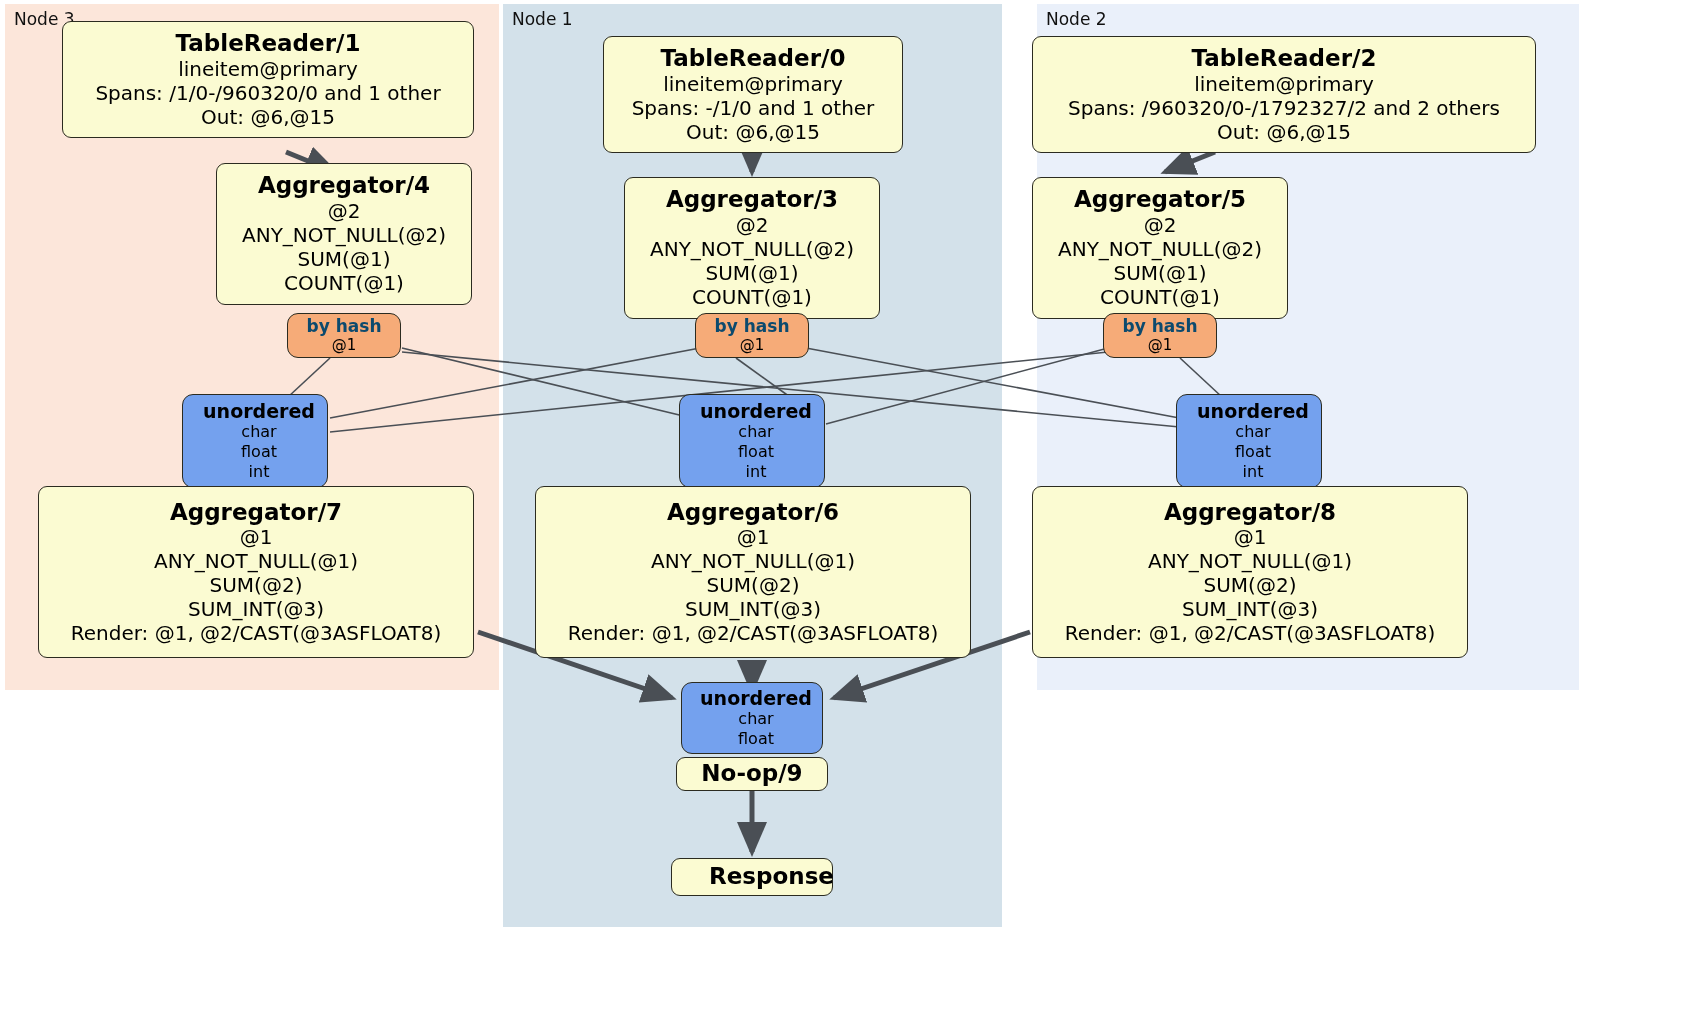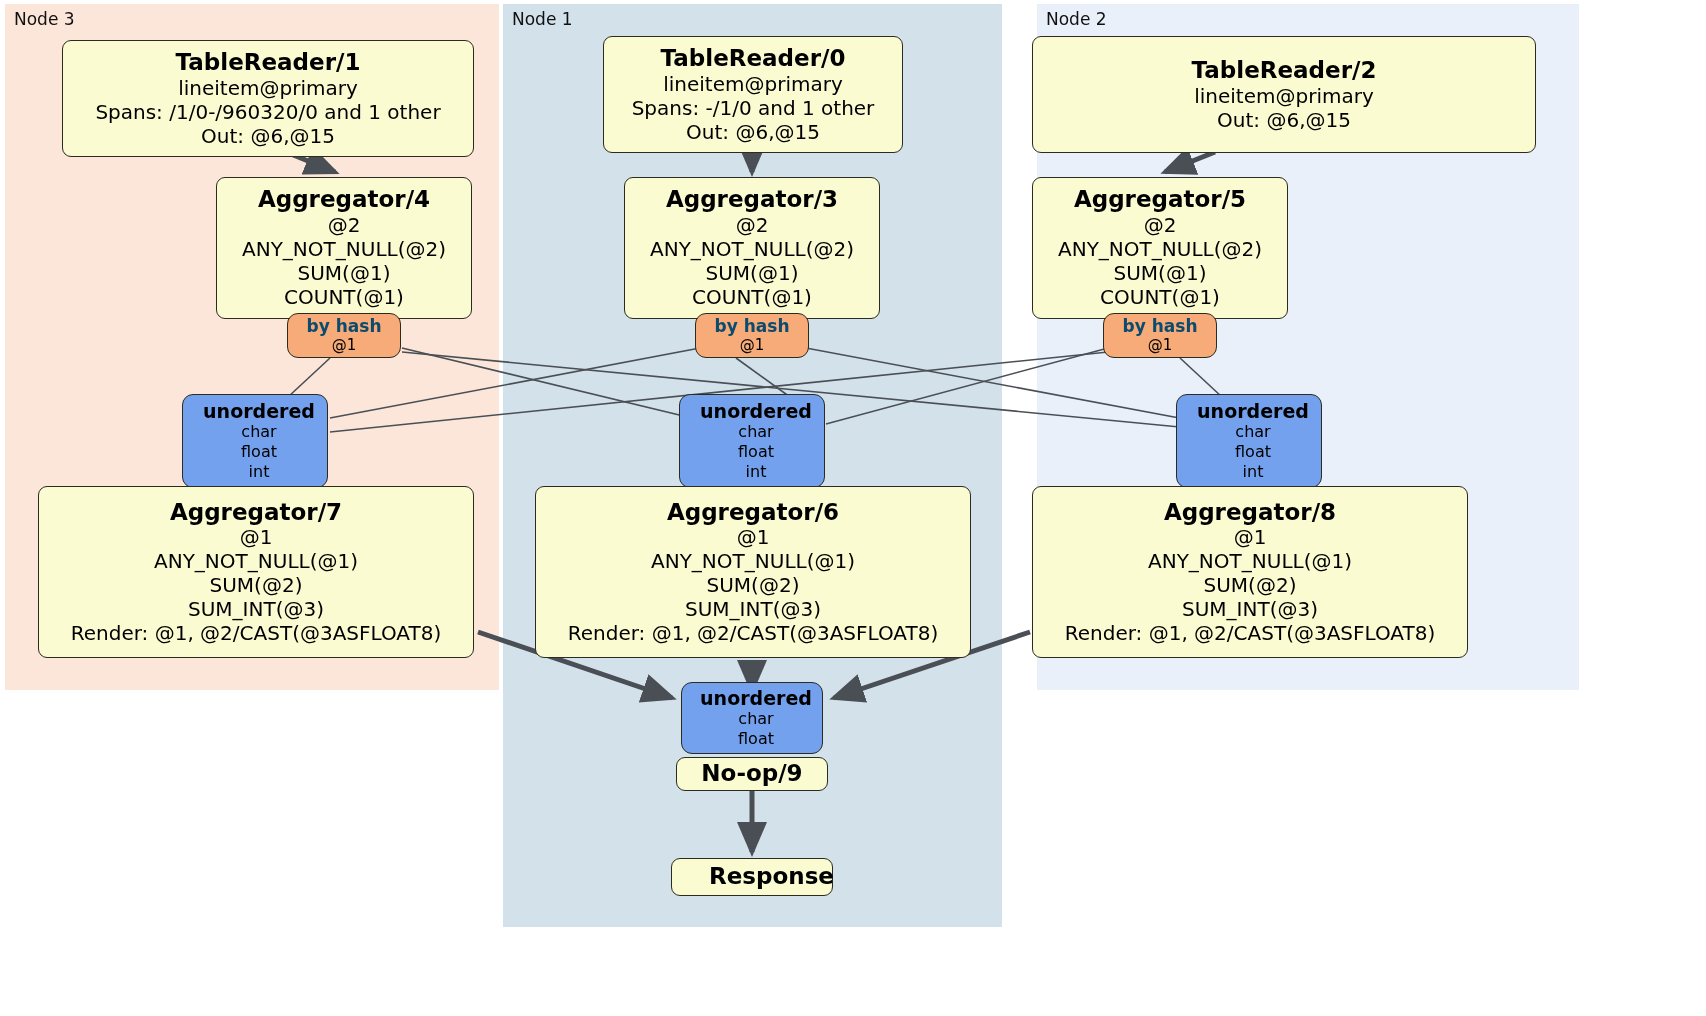--- a/index.html
+++ b/index.html
@@ -75,41 +75,42 @@
     <path d="M1108,352 L330,432" stroke="#4a4f55" stroke-width="1.6" fill="none"></path>
     <path d="M1108,348 L826,424" stroke="#4a4f55" stroke-width="1.6" fill="none"></path>
 
     <path d="M478,632 L672,698" stroke="#4a4f55" stroke-width="5" fill="none" marker-end="url(#ahs)"></path>
     <path d="M752,660 L752,690" stroke="#4a4f55" stroke-width="5" fill="none" marker-end="url(#ahs)"></path>
     <path d="M1030,632 L834,698" stroke="#4a4f55" stroke-width="5" fill="none" marker-end="url(#ahs)"></path>
 
     <path d="M752,790 L752,852" stroke="#4a4f55" stroke-width="5" fill="none" marker-end="url(#ahs)"></path>
   </svg>
 
-  <div class="box proc" style="left:62px;top:40px;width:412px;height:117px;">
+  <div class="box proc" style="left:62px;top:21px;width:412px;height:117px;">
     <div class="t-title">TableReader/1</div>
     <div class="t-line">lineitem@primary</div>
     <div class="t-line">Spans: /1/0-/960320/0 and 1 other</div>
     <div class="t-line">Out: @6,@15</div>
   </div>
 
   <div class="box proc" style="left:603px;top:36px;width:300px;height:117px;">
     <div class="t-title">TableReader/0</div>
     <div class="t-line">lineitem@primary</div>
     <div class="t-line">Spans: -/1/0 and 1 other</div>
     <div class="t-line">Out: @6,@15</div>
   </div>
 
   <div class="box proc" style="left:1032px;top:36px;width:504px;height:117px;">
     <div class="t-title">TableReader/2</div>
     <div class="t-line">lineitem@primary</div>
+    <div class="t-line">Spans: /960320/0-/1792327/2 and 2 others</div>
     <div class="t-line">Out: @6,@15</div>
   </div>
 
-  <div class="box proc" style="left:216px;top:177px;width:256px;height:142px;justify-content:flex-start;padding-top:8px;">
+  <div class="box proc" style="left:216px;top:163px;width:256px;height:142px;justify-content:flex-start;padding-top:8px;">
     <div class="t-title">Aggregator/4</div>
     <div class="t-line">@2</div>
     <div class="t-line">ANY_NOT_NULL(@2)</div>
     <div class="t-line">SUM(@1)</div>
     <div class="t-line">COUNT(@1)</div>
   </div>
 
   <div class="box proc" style="left:624px;top:177px;width:256px;height:142px;justify-content:flex-start;padding-top:8px;">
     <div class="t-title">Aggregator/3</div>
     <div class="t-line">@2</div>

